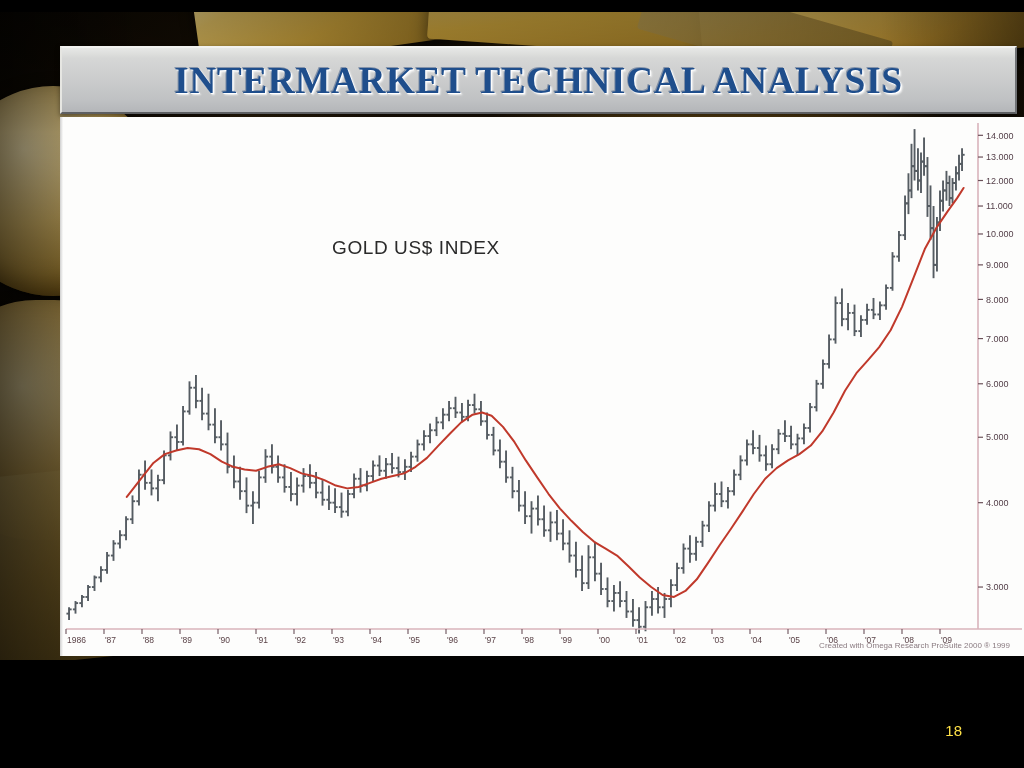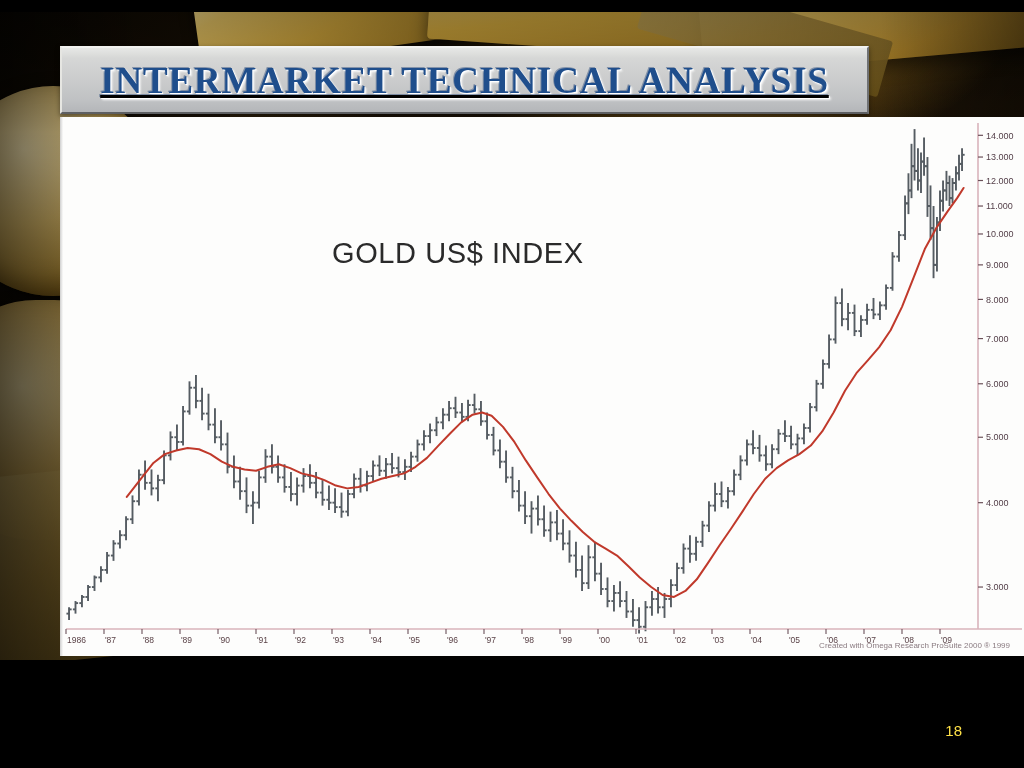--- a/index.html
+++ b/index.html
@@ -104,34 +104,33 @@
   #bg-photo .letterbox {
     position: absolute; left:0; top:0; width:1024px; height:12px;
     background:#000;
   }
 
   
   #title-banner {
     position: absolute;
     left: 60px;
     top: 46px;
-    width: 809px;
+    width: 957px;
     height: 68px;
     box-sizing: border-box;
     border-top: 2px solid #f2f2f0;
     border-left: 2px solid #e6e6e2;
     border-right: 2px solid #6f7174;
     border-bottom: 2px solid #5d5f62;
     background:
       linear-gradient(180deg, #e7e8e6 0%, #d6d7d6 16%, #c9cacb 55%, #bfc1c3 82%, #b4b6b9 100%);
     display: flex;
     align-items: center;
     justify-content: center;
     box-shadow: 0 2px 5px rgba(0,0,0,0.45);
-    text-decoration: underline;
   }
   #title-text {
     font-family: "Liberation Serif", serif;
     font-size: 37px;
     font-weight: bold;
     letter-spacing: 0.8px;
     color: #1f4e8c;
     white-space: nowrap;
     text-shadow:
        1px 1px 0 #ffffff,
@@ -151,21 +150,21 @@
   }
   #chart-panel .panel-edge-left {
     position: absolute; left: 0; top: 0; width: 3px; height: 100%;
     background: linear-gradient(90deg,#cfcfcf,#fbfbfa);
   }
   #chart-title {
     position: absolute;
     left: 272px;
     top: 120px;
     font-family: "Liberation Sans", sans-serif;
-    font-size: 29px;
+    font-size: 19px;
     font-weight: normal;
     letter-spacing: 0.6px;
     color: #2a2a2a;
     white-space: nowrap;
   }
 
   
   #plot {
     position: absolute;
     left: 0; top: 0;

